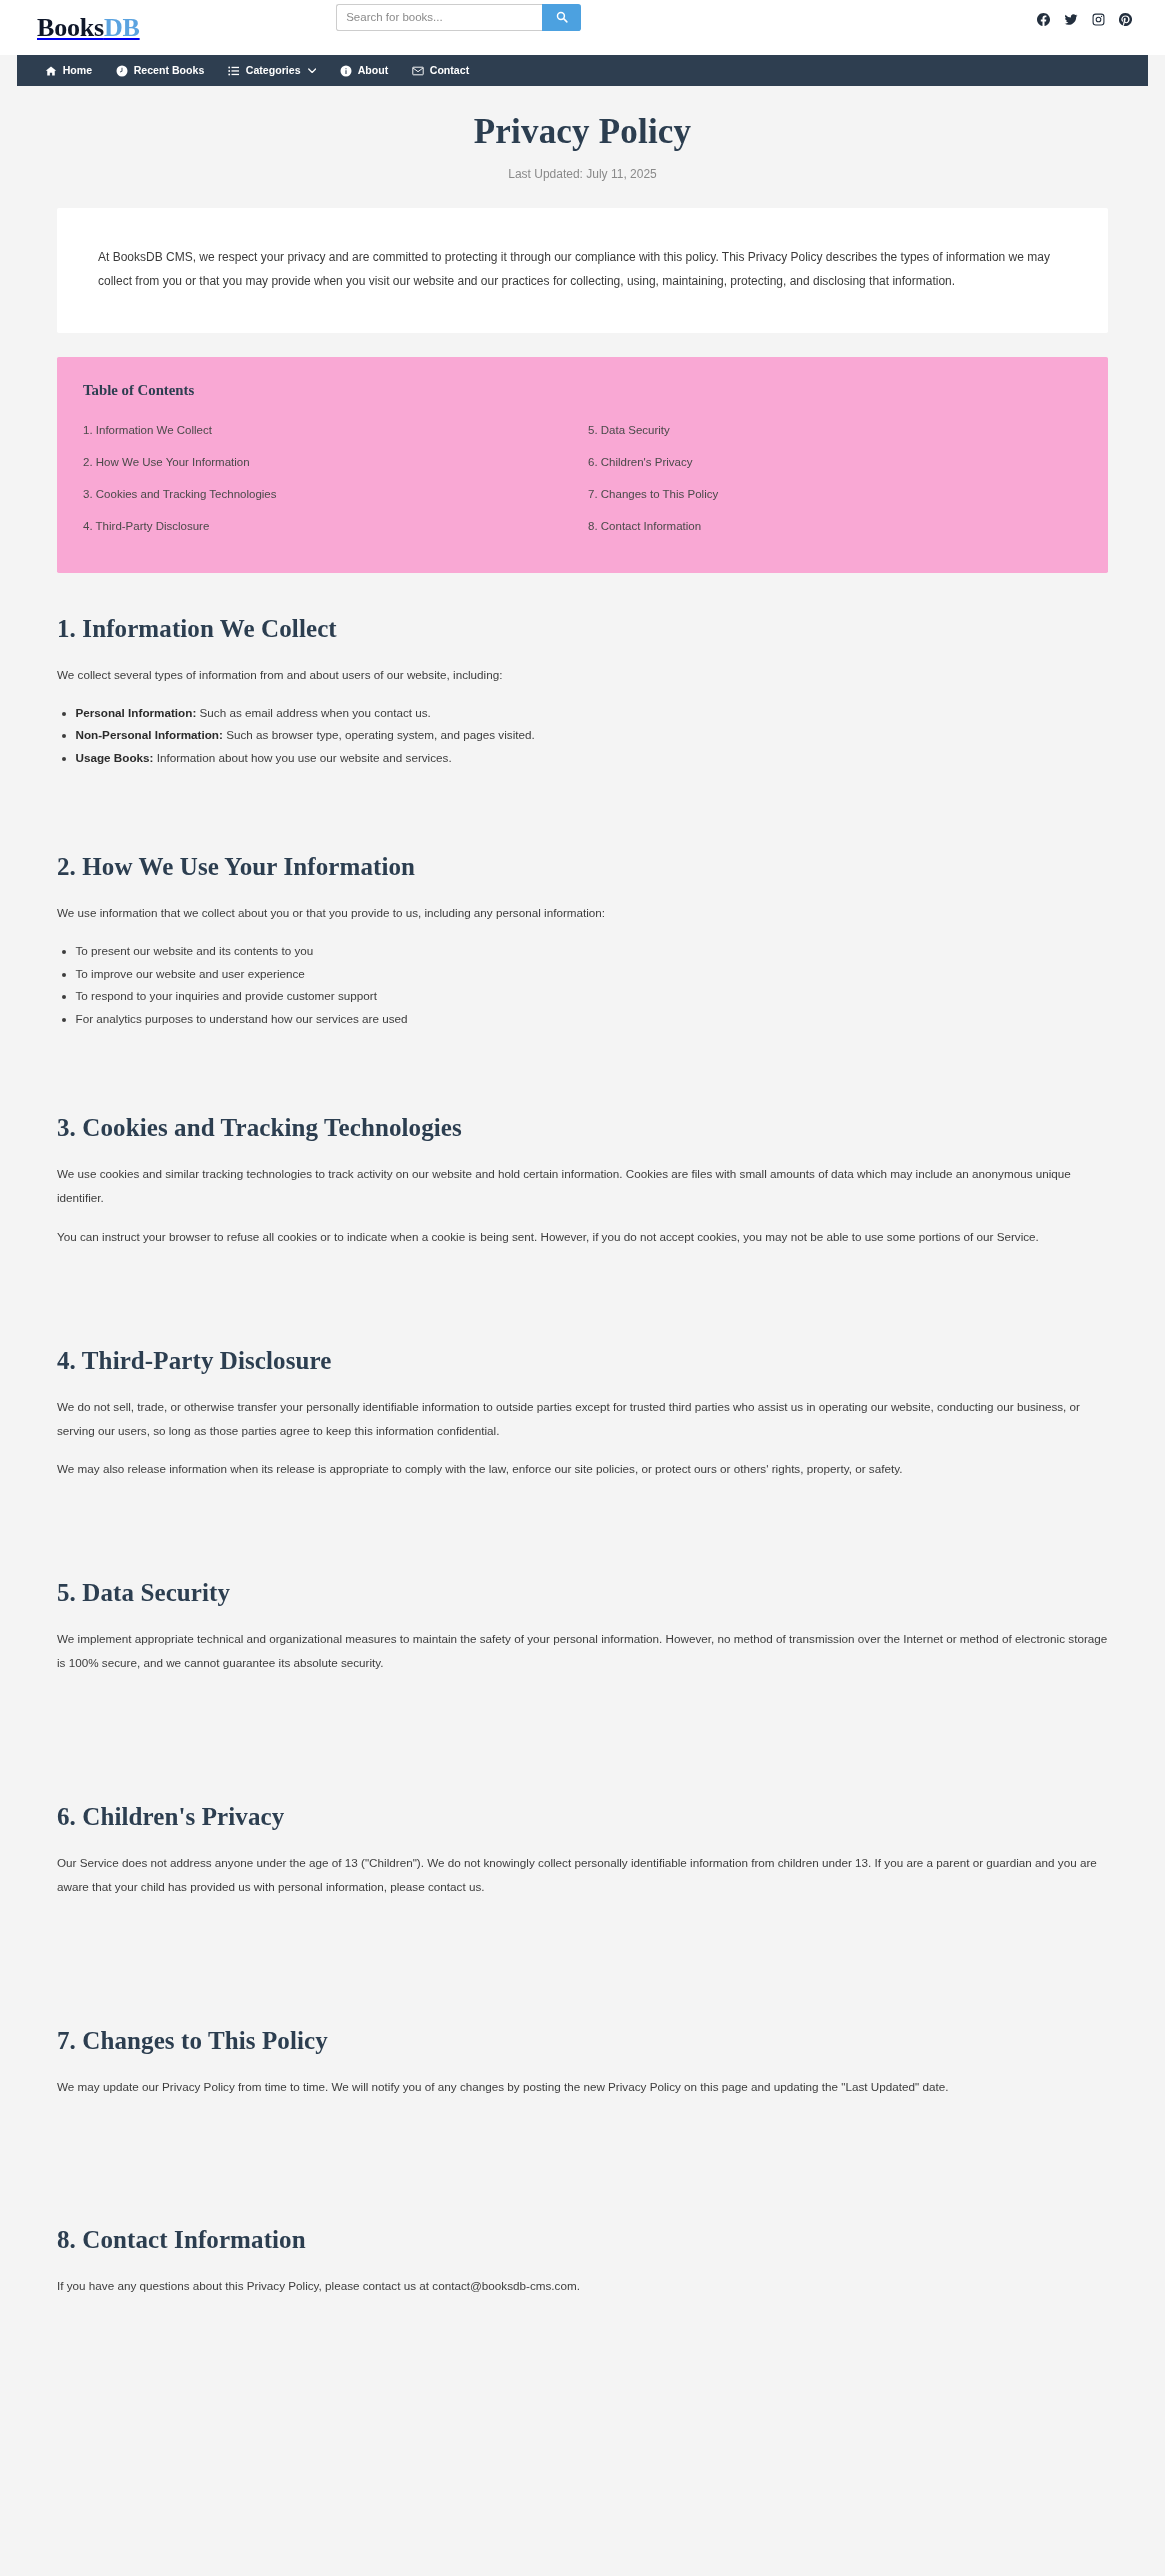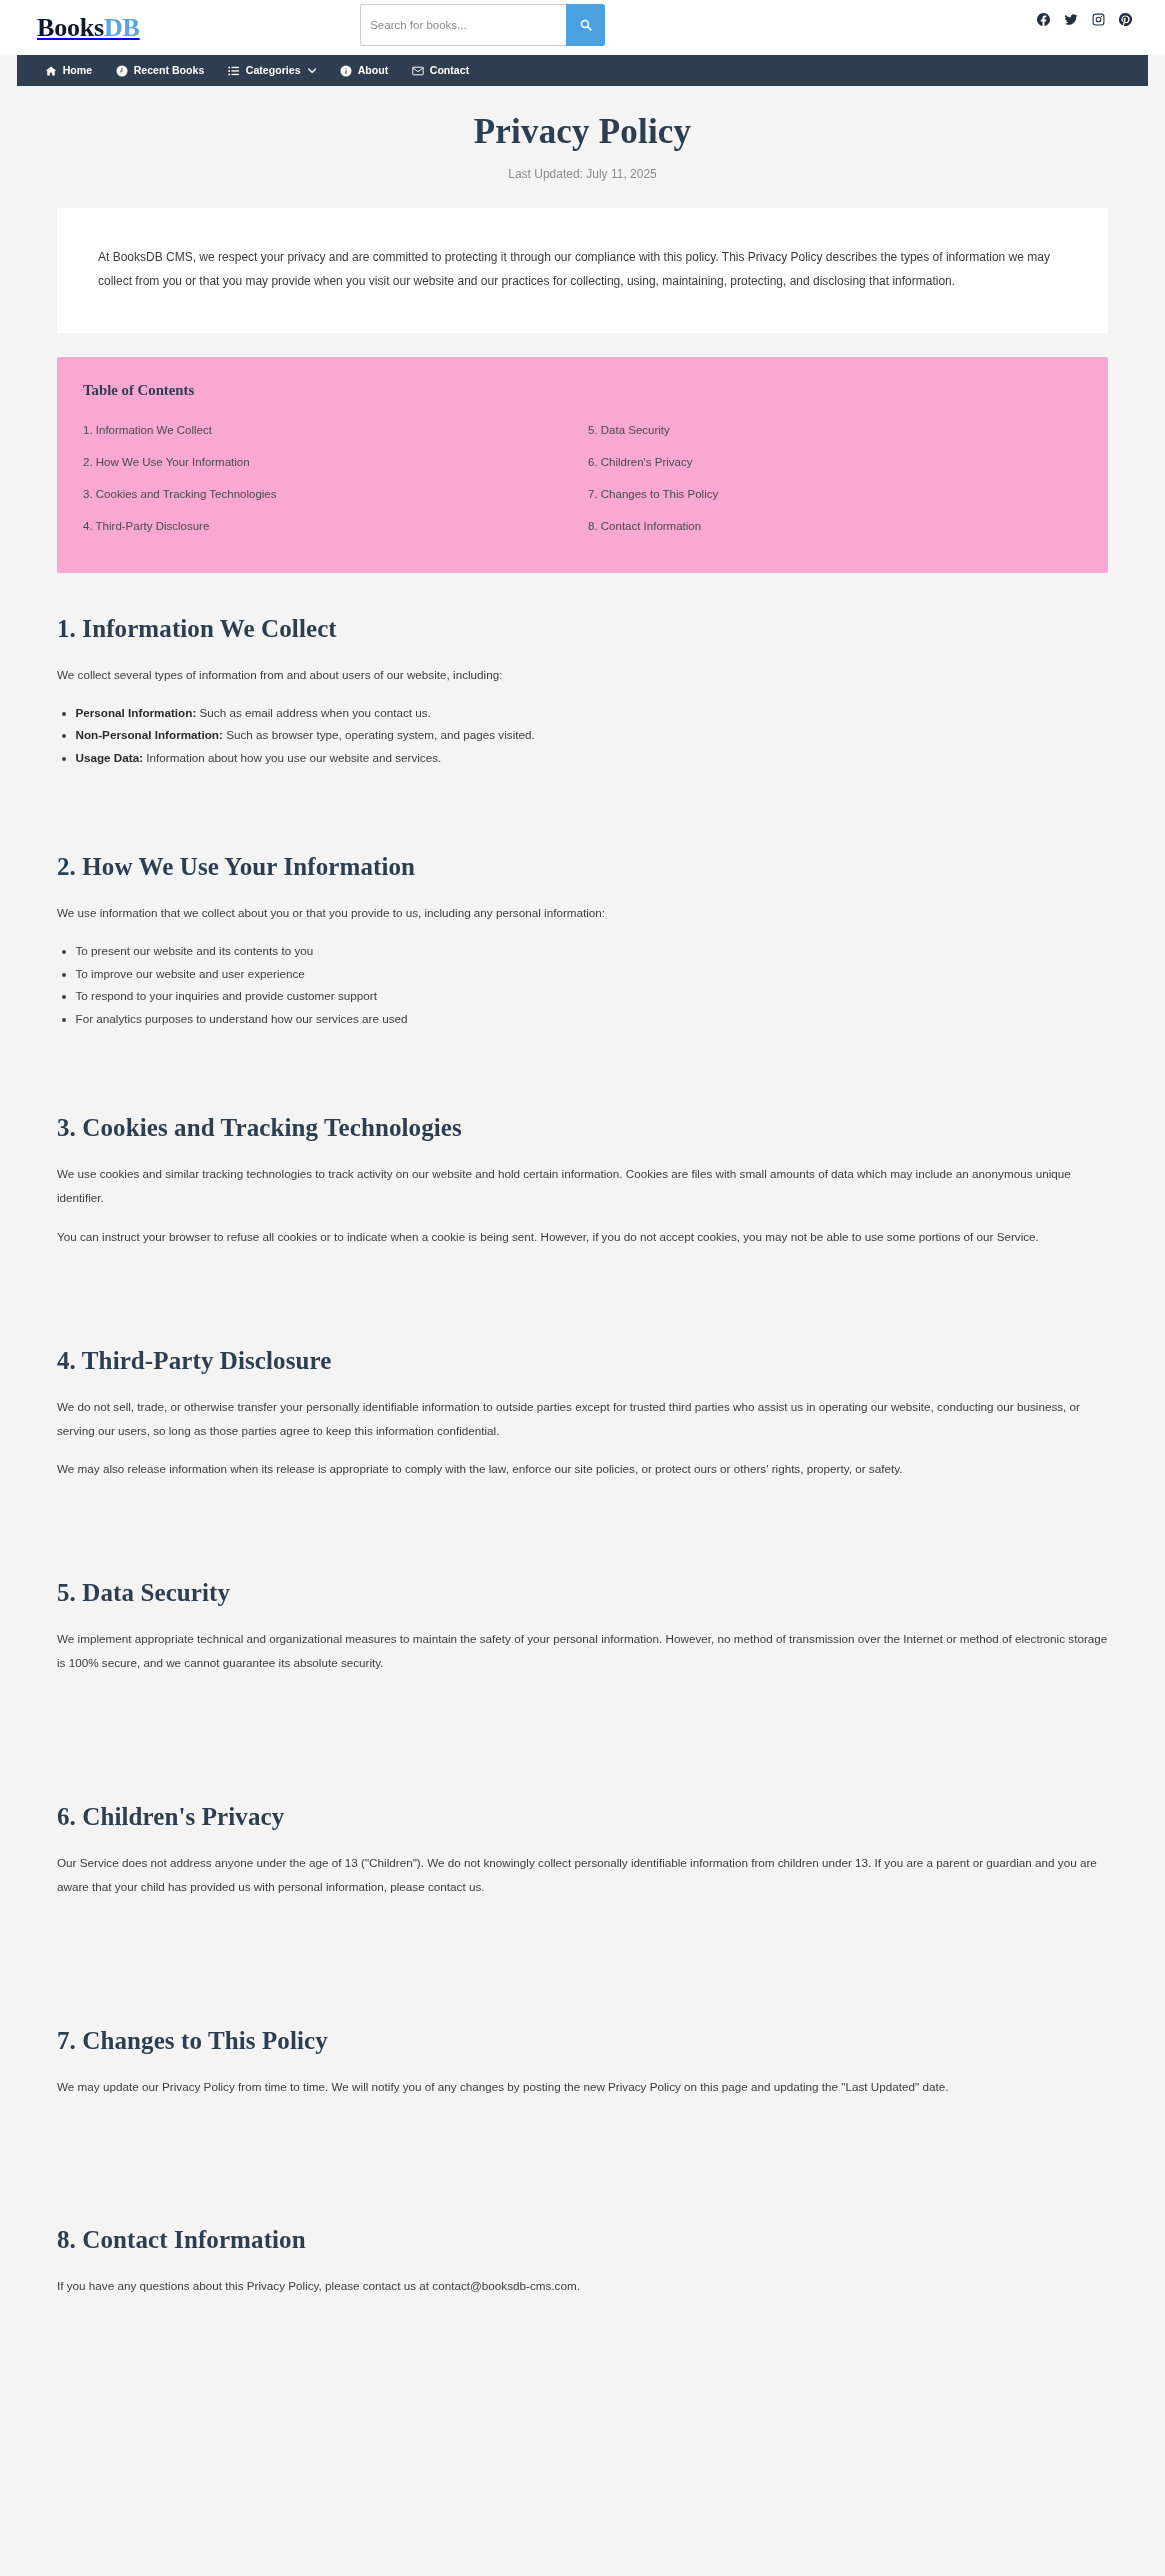--- a/index.html
+++ b/index.html
@@ -34,25 +34,25 @@
     font-size: 26px;
     font-weight: bold;
     letter-spacing: -0.2px;
     white-space: nowrap;
   }
   .brand .b1 { color: #0f172a; }
   .brand .b2 { color: #5ba3e0; }
 
   .searchwrap {
     position: absolute;
-    left: 360px;
+    left: 336px;
     top: 3.7px;
     display: flex;
     width: 245px;
-    height: 42px;
+    height: 27px;
   }
   .searchinput {
     flex: 1;
     border: 0.9px solid #cdcdcd;
     border-right: none;
     border-radius: 2.8px 0 0 2.8px;
     background: #fff;
     font-family: "Liberation Sans", sans-serif;
     font-size: 11.5px;
     color: #333;
@@ -348,21 +348,21 @@
         </div>
       </div>
     </div>
 
     <div class="section sec-1">
       <h2>1. Information We Collect</h2>
       <p>We collect several types of information from and about users of our website, including:</p>
       <ul>
         <li><b>Personal Information:</b><span> Such as email address when you contact us.</span></li>
         <li><b>Non-Personal Information:</b><span> Such as browser type, operating system, and pages visited.</span></li>
-        <li><b>Usage Data:</b><span> Information about how you use our website and services.</span></li>
+        <li><b>Usage Books:</b><span> Information about how you use our website and services.</span></li>
       </ul>
     </div>
 
     <div class="spacer-lg"></div>
 
     <div class="section">
       <h2>2. How We Use Your Information</h2>
       <p>We use information that we collect about you or that you provide to us, including any personal information:</p>
       <ul>
         <li>To present our website and its contents to you</li>

